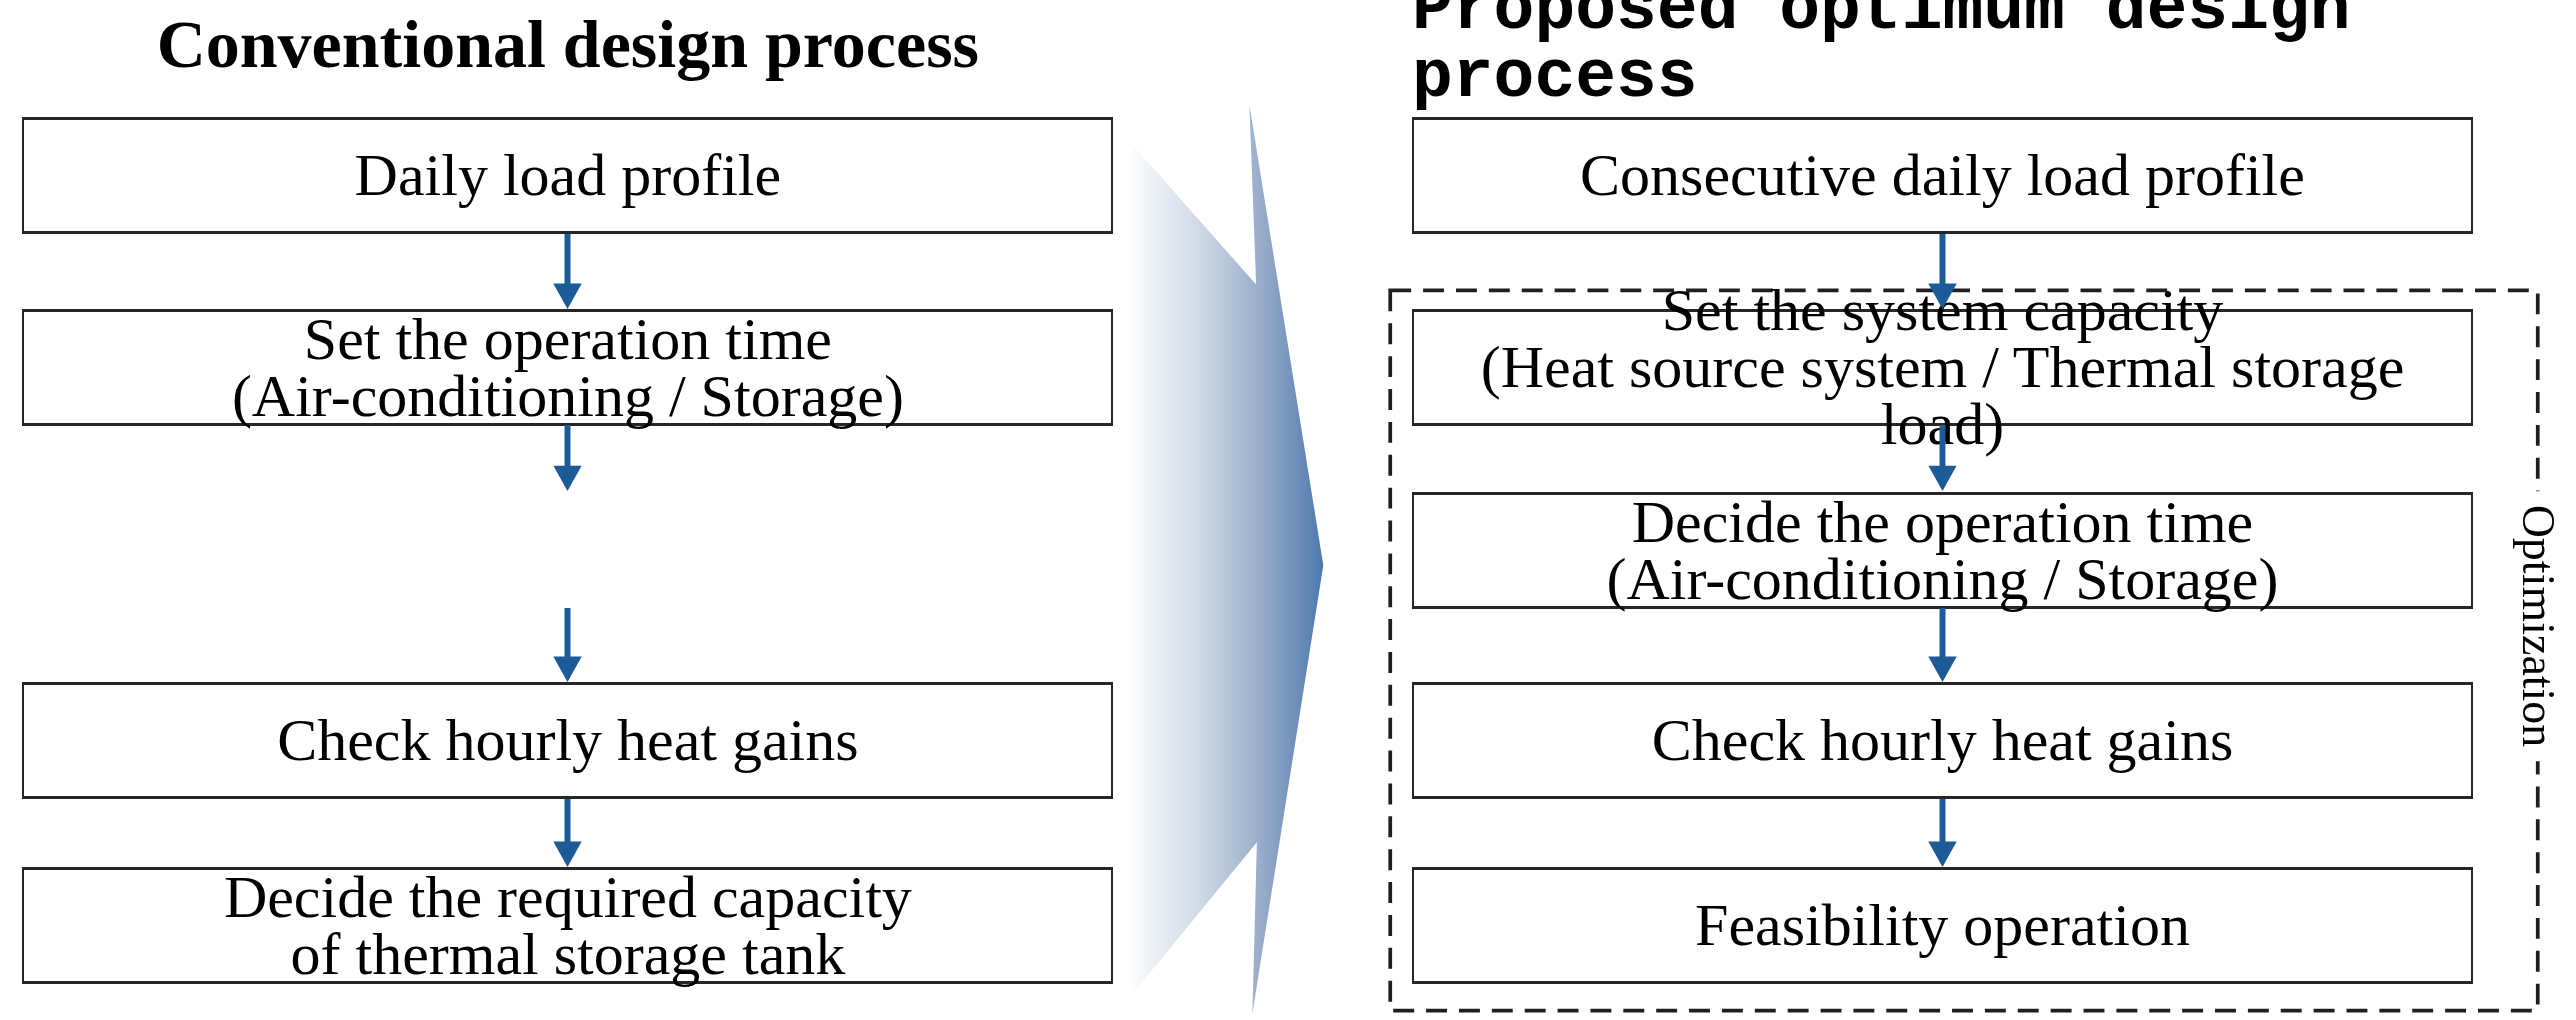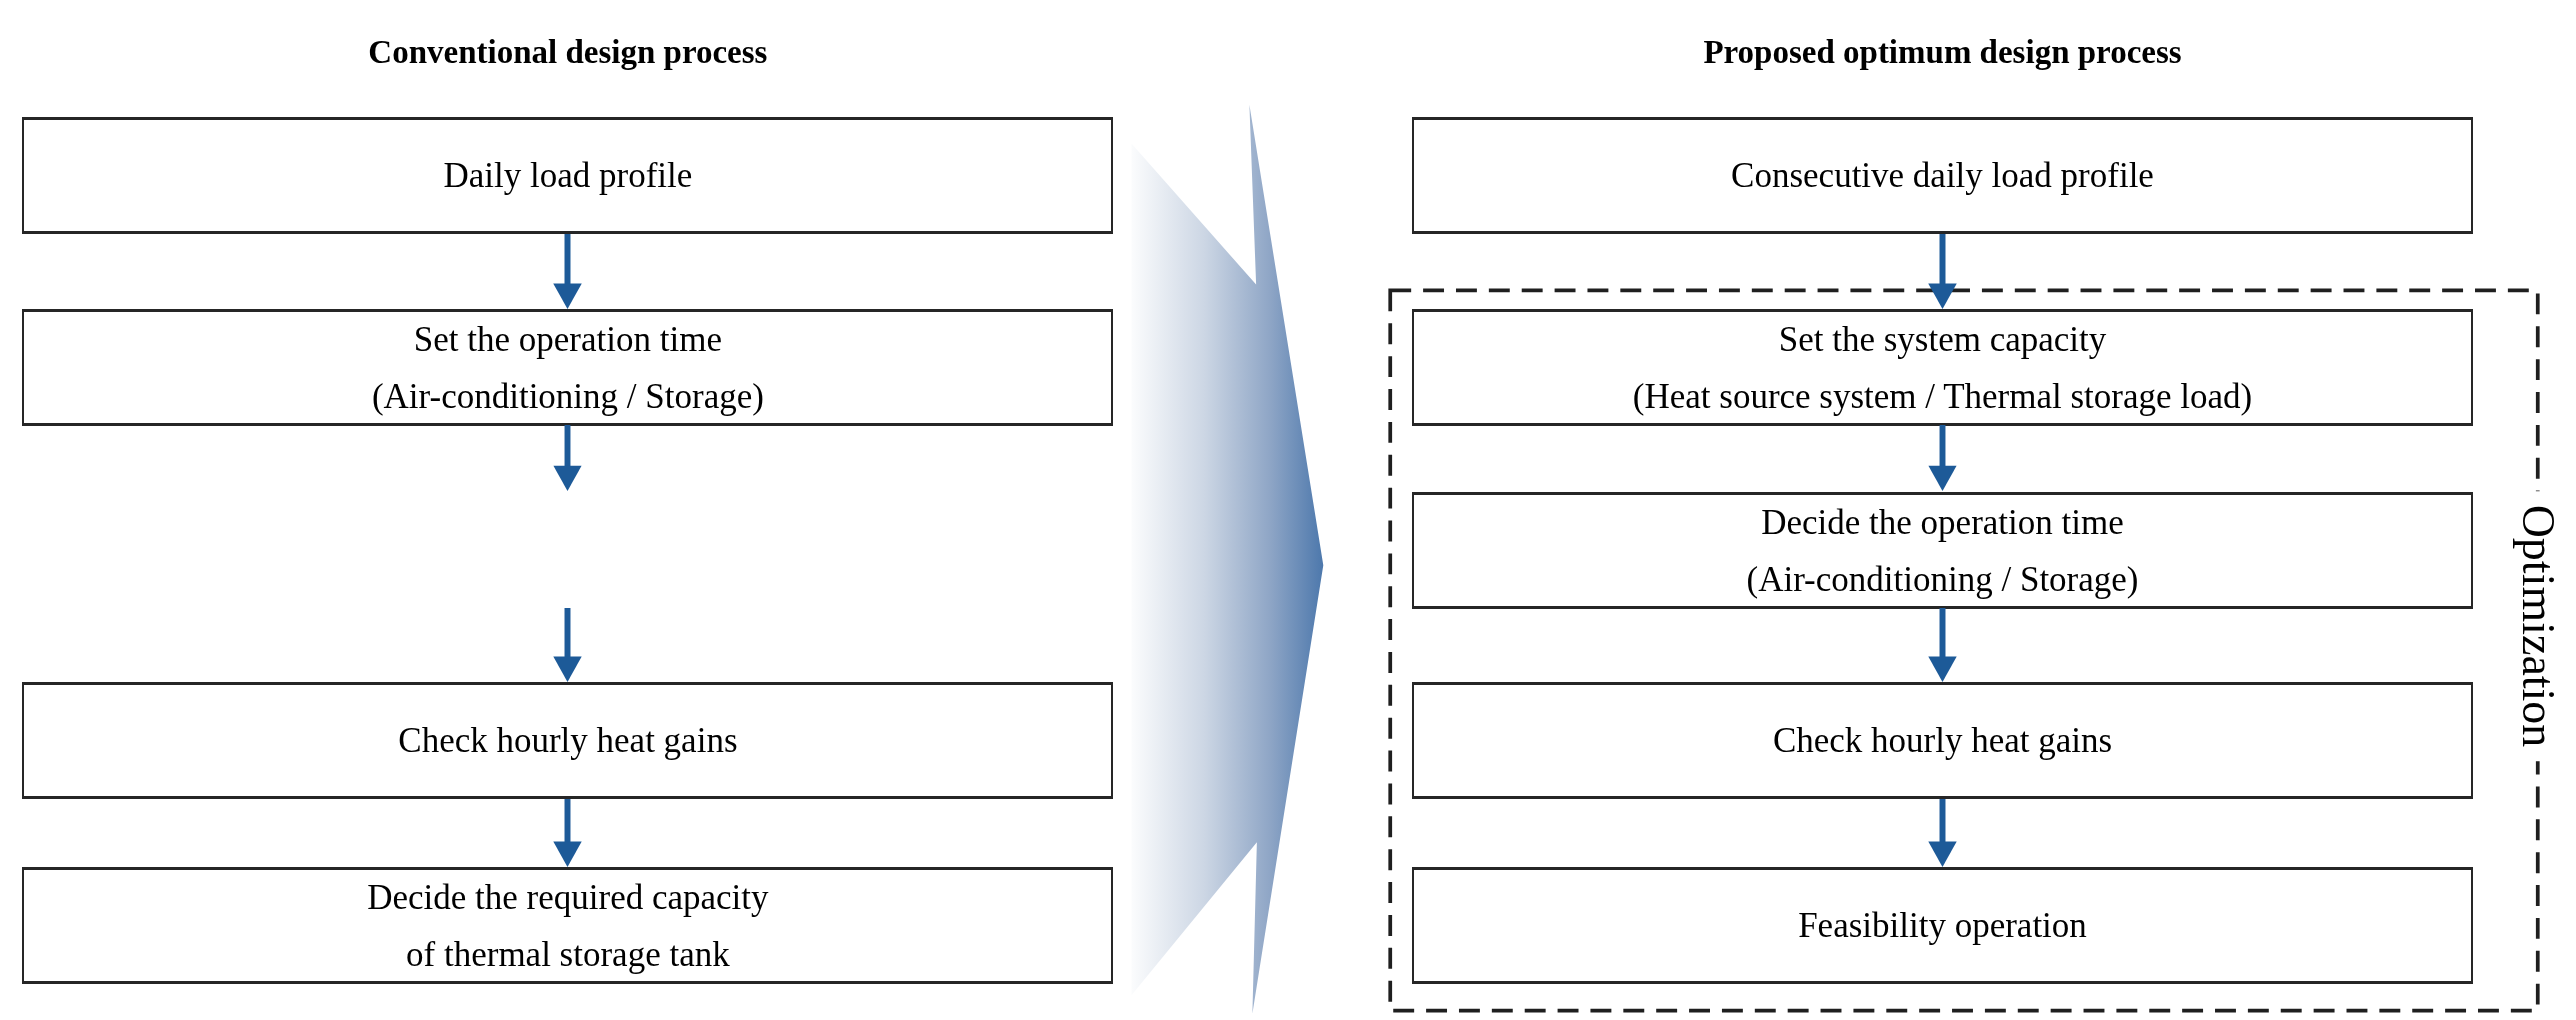--- a/index.html
+++ b/index.html
@@ -6,40 +6,40 @@
   .canvas{
     position:relative;
     width:2576px;height:1021px;
     background:#ffffff;
     font-family:"Liberation Serif","DejaVu Serif",serif;
     color:#000;
     overflow:hidden;
   }
   .process-title{
     position:absolute;
-    top:16px;height:72px;
+    top:8px;height:72px;
     display:flex;align-items:center;justify-content:center;
-    font-weight:bold;font-size:33px;line-height:1;
+    font-weight:bold;font-size:68px;line-height:1;
     letter-spacing:0px;
     z-index:5;
   }
   .pt-left{left:22.4px;width:1091px;}
-  .pt-right{left:1412px;width:1061px;}
+  .pt-right{left:1412px;width:1061px;font-family:Liberation Mono, monospace;}
 
   .pbox{
     position:absolute;
     height:117px;
     box-sizing:border-box;
     border:solid #262626;
     border-width:3px 2.2px;
     background:#ffffff;
     display:flex;flex-direction:column;
     align-items:center;justify-content:center;
     text-align:center;
-    font-size:35px;line-height:57px;
+    font-size:60px;line-height:57px;
     z-index:4;
   }
   .col-l{left:22.4px;width:1091px;}
   .col-r{left:1412px;width:1061px;}
   .row1{top:117px}.row2{top:309px}.row3{top:492px}.row4{top:682px}.row5{top:867px}
 
   .conn{position:absolute;z-index:6;}
   .conn-l{left:551px;}
   .conn-r{left:1926px;}
   .c1{top:234px}.c2{top:425px}.c3{top:608px}.c4{top:799px}

